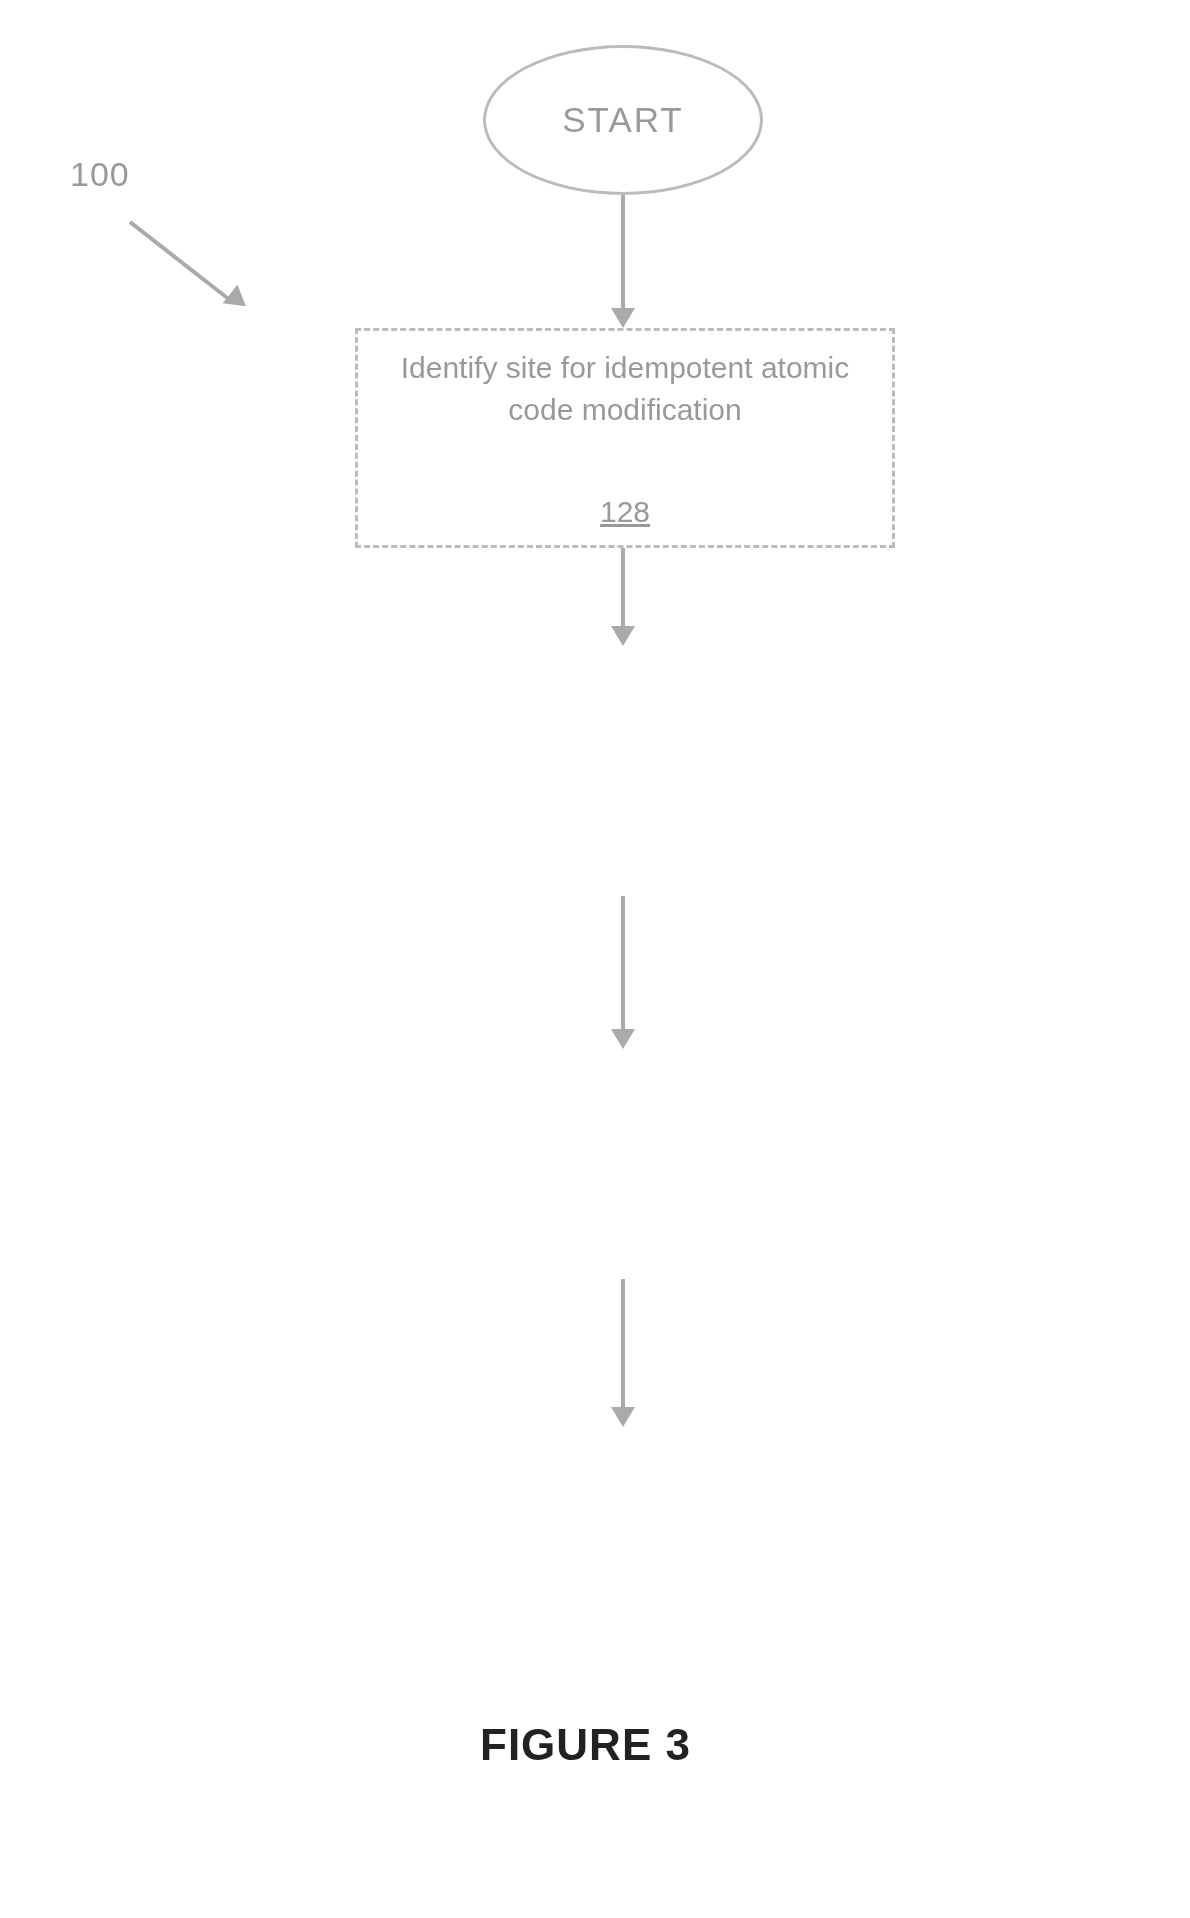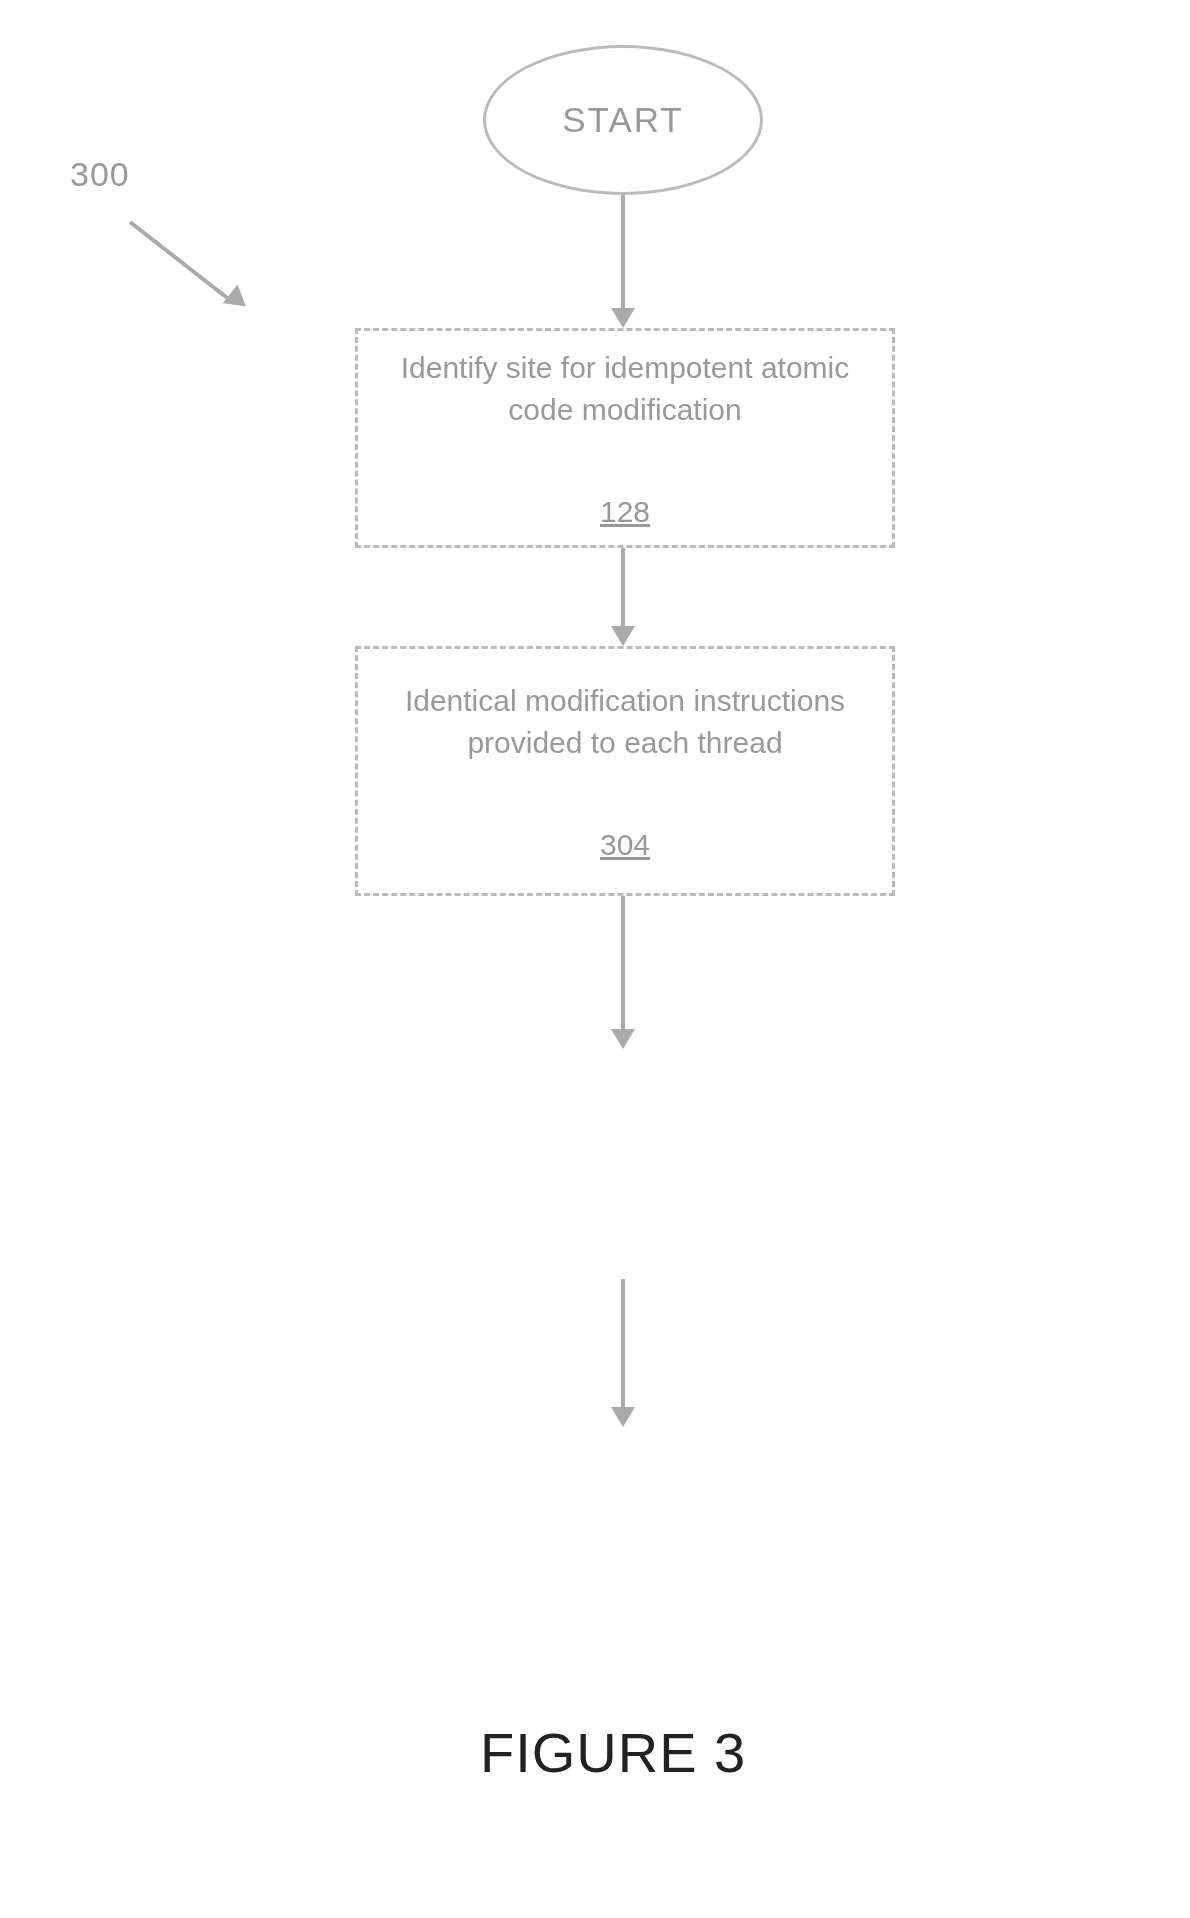--- a/index.html
+++ b/index.html
@@ -77,54 +77,50 @@
   .pointer-arrow-head {
     position: absolute;
     width: 0;
     height: 0;
     border-top: 12px solid transparent;
     border-bottom: 12px solid transparent;
     border-left: 20px solid #aaaaaa;
   }
   .figure-caption {
     position: absolute;
-    font-weight: normal;
-    font-size: 56px;
+    font-weight: bold;
+    font-size: 44px;
     color: #222222;
     letter-spacing: 1px;
   }
 </style>
 </head>
 <body>
 
 <div class="canvas">
 
-  <div class="pointer-label" style="left:70px; top:155px;">300</div>
+  <div class="pointer-label" style="left:70px; top:155px;">100</div>
   <div class="pointer-arrow-line" style="left:130px; top:220px; width:130px; transform: rotate(38deg);"></div>
   <div class="pointer-arrow-head" style="left:228px; top:288px; transform: rotate(38deg);"></div>
 
   <div class="node-ellipse" style="left:483px; top:45px; width:280px; height:150px;">
     <span>START</span>
   </div>
 
   <div class="arrow-line" style="left:621px; top:195px; height:115px;"></div>
   <div class="arrow-head" style="left:611px; top:308px;"></div>
 
   <div class="node-rect" style="left:355px; top:328px; width:540px; height:220px;">
     <div class="label">Identify site for idempotent atomic code modification</div>
     <div class="ref">128</div>
   </div>
 
   <div class="arrow-line" style="left:621px; top:548px; height:80px;"></div>
   <div class="arrow-head" style="left:611px; top:626px;"></div>
 
-  <div class="node-rect" style="left:355px; top:646px; width:540px; height:250px;">
-    <div class="label">Identical modification instructions provided to each thread</div>
-    <div class="ref">304</div>
-  </div>
 
   <div class="arrow-line" style="left:621px; top:896px; height:135px;"></div>
   <div class="arrow-head" style="left:611px; top:1029px;"></div>
 
 
   <div class="arrow-line" style="left:621px; top:1279px; height:130px;"></div>
   <div class="arrow-head" style="left:611px; top:1407px;"></div>
 
 
   <div class="figure-caption" style="left:480px; top:1720px;">FIGURE 3</div>

